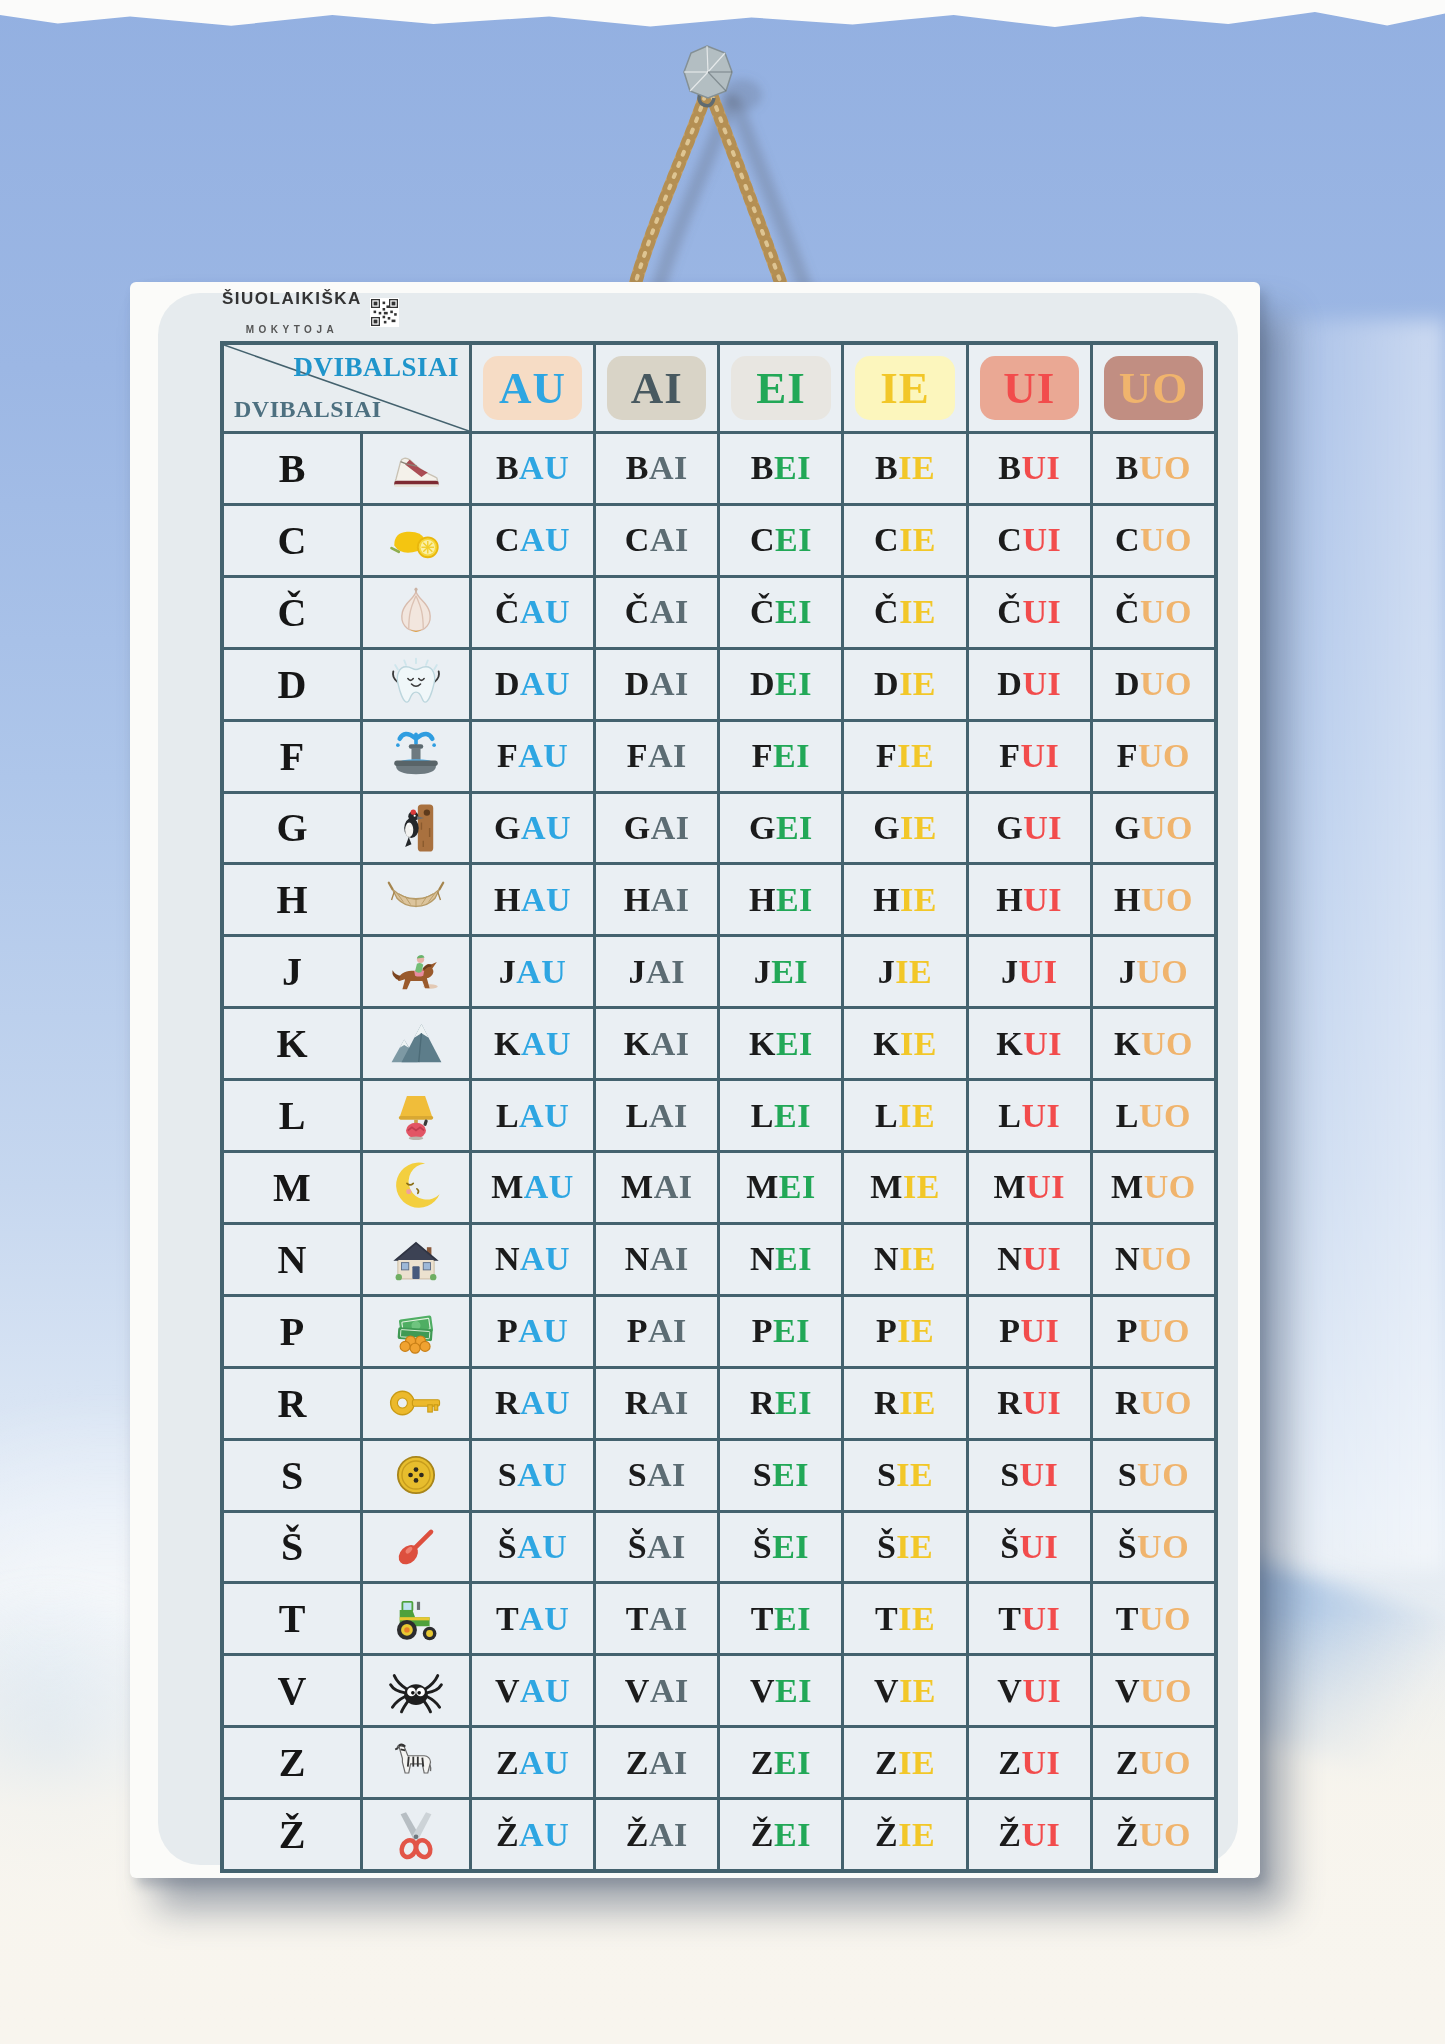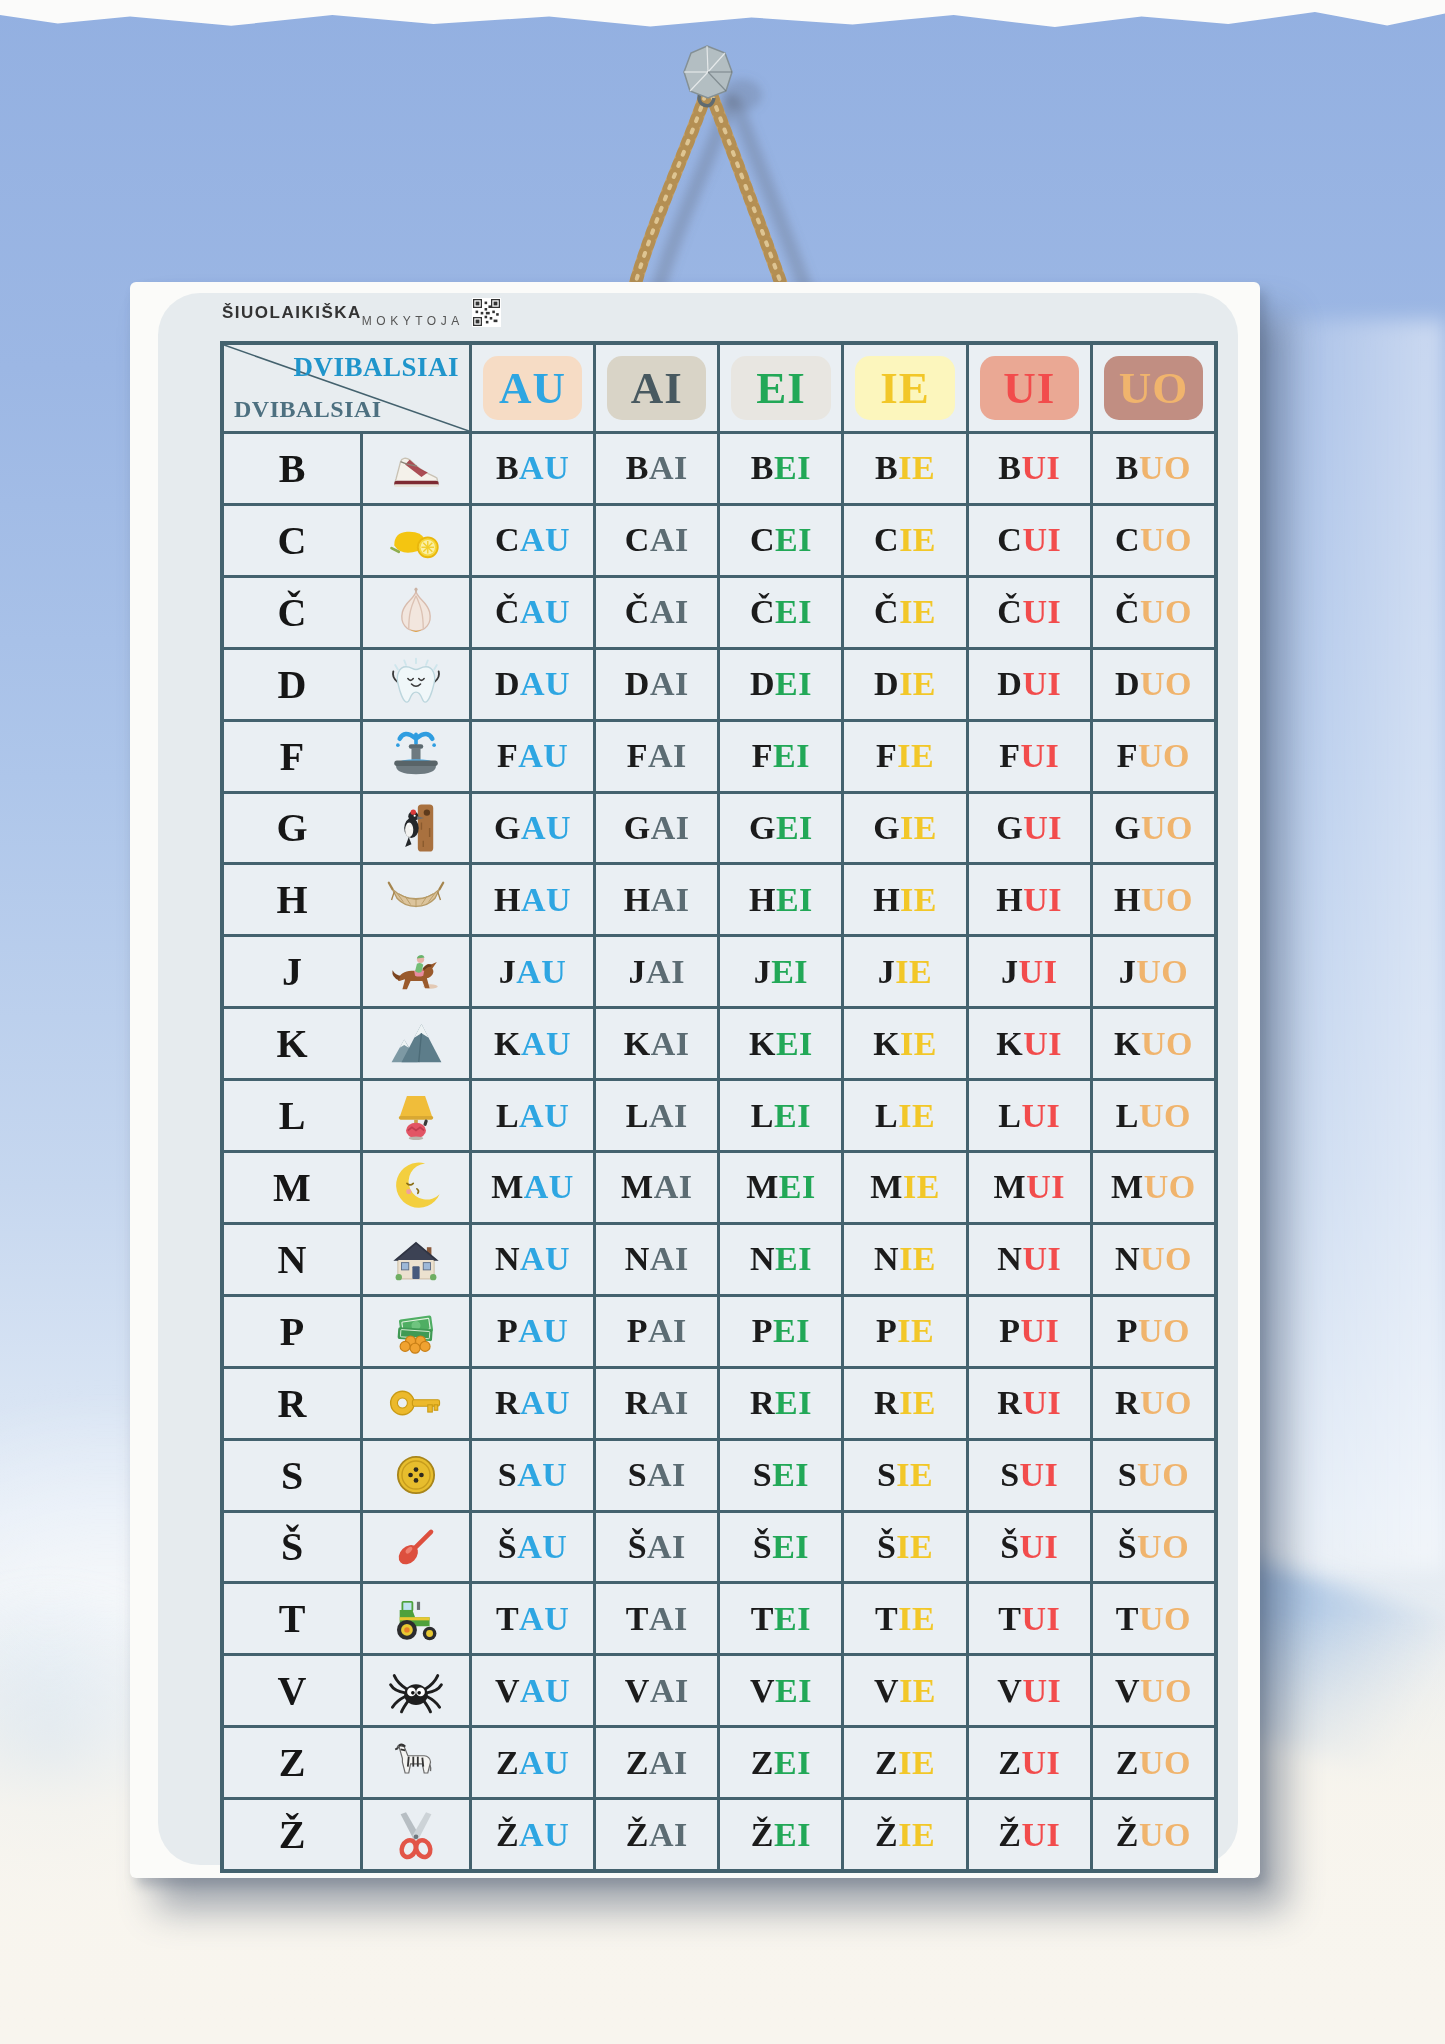--- a/index.html
+++ b/index.html
@@ -20,23 +20,23 @@
     background:radial-gradient(ellipse at 40% 50%,rgba(160,195,230,.55) 0%,rgba(160,195,230,0) 70%);}
   .light-right{right:0;top:320px;width:220px;height:1250px;filter:blur(10px);
     background:linear-gradient(90deg,rgba(255,255,255,0) 0%,rgba(255,255,255,.5) 100%);}
   .rope-svg{position:absolute;top:0;left:0;pointer-events:none;}
   
   .poster{position:absolute;left:130px;top:282px;width:1130px;height:1596px;background:#fbfbf9;border-radius:6px;
     box-shadow:26px 32px 36px rgba(72,86,108,.48),6px 8px 12px rgba(72,86,108,.30);}
   .panel{position:absolute;left:28px;top:11px;right:22px;bottom:13px;background:#e6ebee;border-radius:42px;}
   .logo{position:absolute;left:64px;top:1px;height:36px;display:flex;align-items:center;gap:8px;
     font-family:"Liberation Sans","DejaVu Sans",sans-serif;}
-  .logo-text{display:flex;align-items:center;line-height:1;}
+  .logo-text{display:flex;flex-direction:column;align-items:center;line-height:1;}
   .logo-name{font-size:17px;font-weight:700;letter-spacing:1.5px;color:#333;}
-  .logo-sub{font-size:12px;letter-spacing:4.5px;color:#555;margin-top:18px;}
+  .logo-sub{font-size:10px;letter-spacing:4.5px;color:#555;margin-top:18px;font-weight:bold;}
   .qr{width:27px;height:27px;background:#fff;padding:1px;}
   
   .tbl{position:absolute;left:62px;top:48px;width:998px;height:1532px;display:grid;
     grid-template-columns:136px 106px repeat(6,1fr);grid-template-rows:86px repeat(20,1fr);
     gap:3px;background:#44626e;border:4px solid #44626e;box-sizing:border-box;}
   .cell{background:#eaeff3;display:flex;align-items:center;justify-content:center;overflow:hidden;}
   .corner{grid-column:1/3;position:relative;background:#e8edf0;}
   .corner svg.diag{position:absolute;inset:0;width:100%;height:100%;}
   .lbl-dvi{position:absolute;top:7px;right:10px;font-size:27px;font-weight:700;color:#1f95cb;letter-spacing:.5px;}
   .lbl-prie{position:absolute;bottom:8px;left:10px;font-size:24px;font-weight:700;color:#4d7080;letter-spacing:.5px;}

